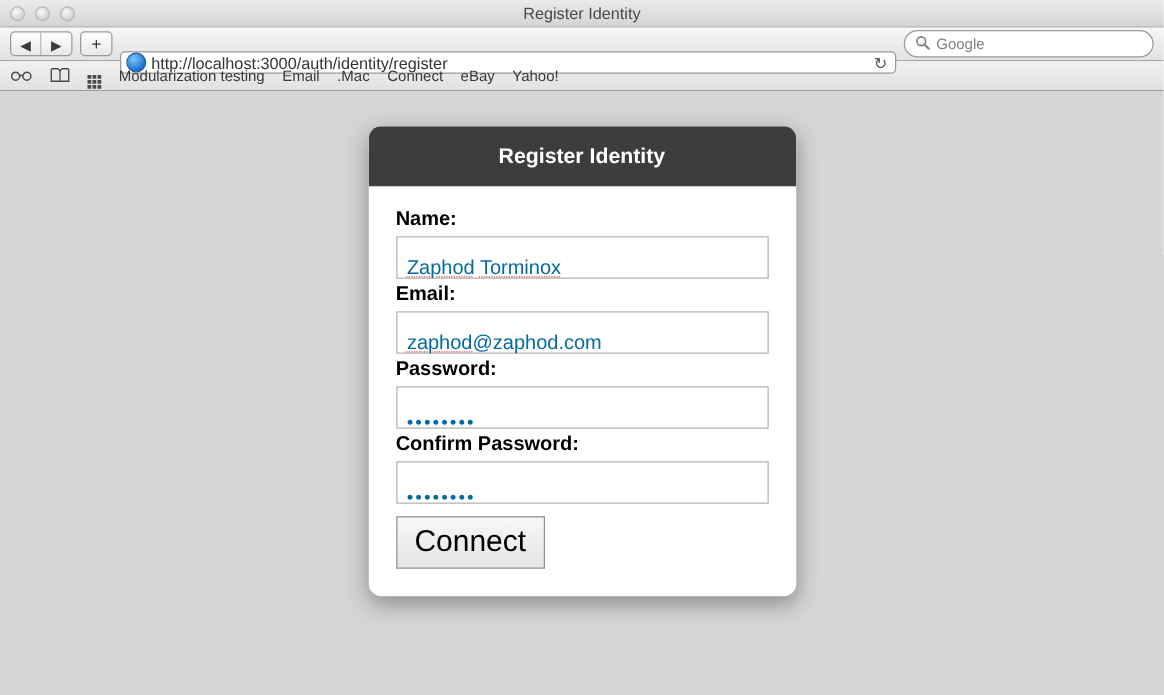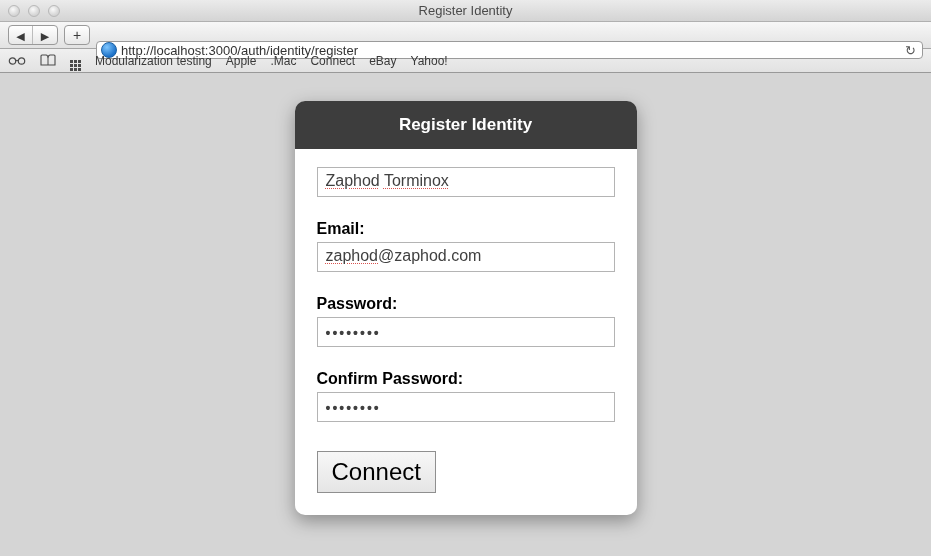--- a/index.html
+++ b/index.html
@@ -193,24 +193,24 @@
       font-weight: bold;
       font-size: 16px;
       color: #000;
       margin-bottom: 4px;
       font-family: "Helvetica Neue", Arial, sans-serif;
     }
     .field-input {
       width: 100%;
       height: 30px;
       border: 1px solid #b4b4b4;
-      padding: 4px 8px;
+      padding: 16px 8px;
       font-size: 16px;
-      color: #404040;
-      margin-bottom: 23px;
+      color: #0369a1;
+      margin-bottom: 4px;
       font-family: "Helvetica Neue", Arial, sans-serif;
       background: #fff;
     }
     .spellcheck-underline {
       text-decoration: underline dotted #d9534f;
       text-decoration-thickness: 1px;
       text-underline-offset: 2px;
     }
     .password-dots {
       letter-spacing: 2px;
@@ -244,20 +244,29 @@
 <div class="toolbar">
   <div class="nav-buttons">
     <div class="nav-btn">◀</div>
     <div class="nav-btn">▶</div>
   </div>
   <div class="tool-btn">+</div>
   <div class="url-bar">
     <div class="globe-icon"></div>
     <div class="url-text">http://localhost:3000/auth/identity/register</div>
     <div class="reload-btn">↻</div>
+  </div>
+  <div class="search-bar">
+    <span class="search-icon">
+      <svg width="12" height="12" viewBox="0 0 12 12">
+          <circle cx="5" cy="5" r="3.5" fill="none" stroke="#808080" stroke-width="1.3"></circle>
+          <line x1="8" y1="8" x2="11" y2="11" stroke="#808080" stroke-width="1.5" stroke-linecap="round"></line>
+        </svg>
+    </span>
+    <span class="search-text">Google</span>
   </div>
 </div>
 
 <div class="bookmarks">
   <span class="bk-icon">
     <svg width="18" height="12" viewBox="0 0 18 12">
         <circle cx="4.5" cy="7" r="3.2" fill="none" stroke="#4a4a4a" stroke-width="1.2"></circle>
         <circle cx="13.5" cy="7" r="3.2" fill="none" stroke="#4a4a4a" stroke-width="1.2"></circle>
         <path d="M7.7 7 Q9 5.5 10.3 7" fill="none" stroke="#4a4a4a" stroke-width="1.2"></path>
       </svg>
@@ -275,32 +284,33 @@
         <span></span>
         <span></span>
         <span></span>
         <span></span>
         <span></span>
         <span></span>
         <span></span>
       </span>
   </span>
   <span class="bk-link">Modularization testing</span>
-  <span class="bk-link">Apple</span>
+  <span class="bk-link">Email</span>
   <span class="bk-link">.Mac</span>
   <span class="bk-link">Connect</span>
   <span class="bk-link">eBay</span>
   <span class="bk-link">Yahoo!</span>
 </div>
 
 <div class="content">
   <div class="card">
     <div class="card-header">Register Identity</div>
     <div class="card-body">
       
+      <div class="field-label">Name:</div>
       <div class="field-input">
         <span class="spellcheck-underline">Zaphod</span><span> </span><span class="spellcheck-underline">Torminox</span>
       </div>
       
       <div class="field-label">Email:</div>
       <div class="field-input">
         <span class="spellcheck-underline">zaphod</span><span>@zaphod.com</span>
       </div>
       
       <div class="field-label">Password:</div>

